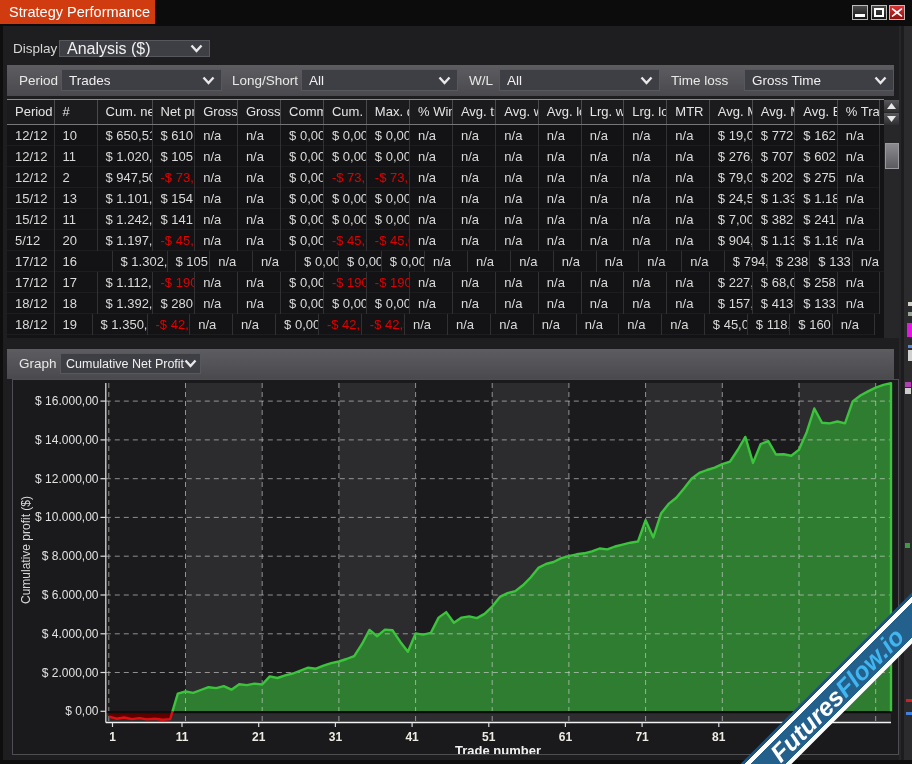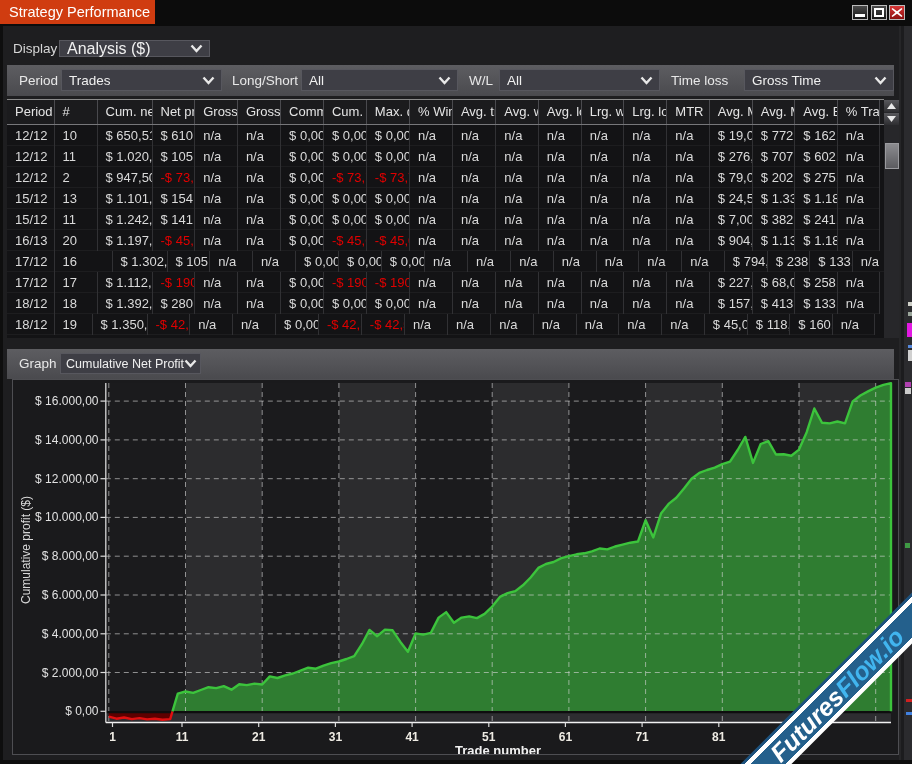--- a/index.html
+++ b/index.html
@@ -210,21 +210,21 @@
       <div class="c" style="width:43px">n/a</div>
       <div class="c" style="width:42.5px">n/a</div>
       <div class="c" style="width:43px">n/a</div>
       <div class="c" style="width:42.5px">n/a</div>
       <div class="c" style="width:43px">$ 7,00</div>
       <div class="c" style="width:42.5px">$ 382,50</div>
       <div class="c" style="width:42.5px">$ 241,25</div>
       <div class="c" style="width:42.5px">n/a</div>
     </div>
     <div class="tr">
-      <div class="c" style="width:47.5px">16/13</div>
+      <div class="c" style="width:47.5px">5/12</div>
       <div class="c" style="width:43px">20</div>
       <div class="c" style="width:55px">$ 1.197,50</div>
       <div class="c neg" style="width:42.7px">-$ 45,00</div>
       <div class="c" style="width:42.7px">n/a</div>
       <div class="c" style="width:43.2px">n/a</div>
       <div class="c" style="width:42.9px">$ 0,00</div>
       <div class="c neg" style="width:42.9px">-$ 45,00</div>
       <div class="c neg" style="width:43.2px">-$ 45,00</div>
       <div class="c" style="width:42.9px">n/a</div>
       <div class="c" style="width:43.4px">n/a</div>

